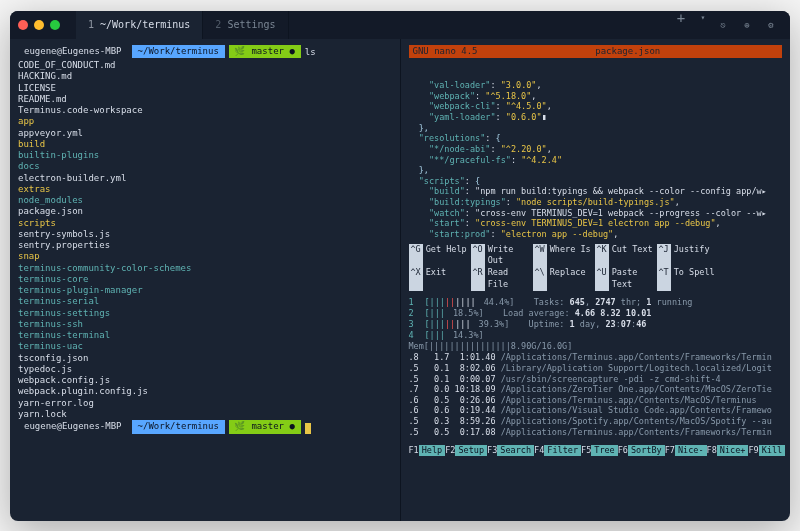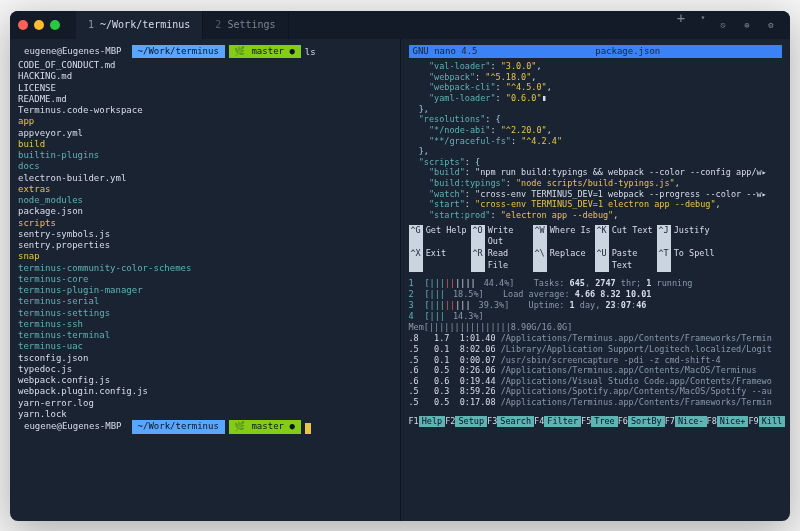--- a/index.html
+++ b/index.html
@@ -21,21 +21,21 @@
 .pane-right{display:flex;flex-direction:column}
 .prompt-line{display:flex;flex-wrap:nowrap;gap:4px;align-items:flex-end;margin-bottom:2px}
 .seg{padding:1px 6px;white-space:nowrap}
 .seg-user{background:#1a2332;color:#d8dee9}
 .seg-path{background:#58a6ff;color:#0b1220}
 .seg-branch{background:#84cc16;color:#0b1220}
 .cmd{color:#d8dee9}
 .cursor{display:inline-block;width:6px;height:11px;background:#e8c547;vertical-align:middle}
 .ls{white-space:pre;line-height:1.25}
 .file{color:#d8dee9}.dir{color:#5fb3b3}.app{color:#e8c547}
-.nano-header{background:#3b82f6;color:#1a2332;padding:1px 4px;display:flex;justify-content:space-between;margin-bottom:3px}
+.nano-header{background:#c2410c;color:#1a2332;padding:1px 4px;display:flex;justify-content:space-between;margin-bottom:22px}
 .nano-body{flex:0 0 auto;white-space:pre;line-height:1.25;font-size:8.5px}
 .k{color:#5fb3b3}.v{color:#e8c547}.b{color:#a8d0e6}
 .nano-footer{display:flex;flex-wrap:wrap;margin-top:4px;font-size:8.5px;line-height:1.4}
 .nf-item{width:16.6%;display:flex;gap:3px}
 .nf-key{background:#cbd5e1;color:#1a2332;padding:0 2px}
 .htop{margin-top:6px;font-size:8.5px;line-height:1.3}
 .htop-row{display:flex;gap:8px}
 .cpu-num{color:#5fb3b3;width:8px}
 .bar{color:#d8dee9}
 .bar-fill{color:#5fb3b3}
@@ -171,20 +171,21 @@
               <span class="bar"><span class="bar-fill">[|||</span><span class="bar-red">  </span>             </span>
               <span class="pct">14.3%]</span>
               <span class="htop-right"> </span>
             </div>
           </div>
     <div style="color:#8899aa"><span>Mem[||||||||||||||||8.90G/16.0G]</span></div>
     <div id="htop-procs">
             <div class="proc-row">.8   1.7  1:01.40 <span class="proc-cmd">/Applications/Terminus.app/Contents/Frameworks/Termin</span></div>
             <div class="proc-row">.5   0.1  8:02.06 <span class="proc-cmd">/Library/Application Support/Logitech.localized/Logit</span></div>
             <div class="proc-row">.5   0.1  0:00.07 <span class="proc-cmd">/usr/sbin/screencapture -pdi -z cmd-shift-4</span></div>
+            <div class="proc-row">.7   0.0 10:18.09 <span class="proc-cmd">/Applications/ZeroTier One.app/Contents/MacOS/ZeroTie</span></div>
             <div class="proc-row">.6   0.5  0:26.06 <span class="proc-cmd">/Applications/Terminus.app/Contents/MacOS/Terminus</span></div>
             <div class="proc-row">.6   0.6  0:19.44 <span class="proc-cmd">/Applications/Visual Studio Code.app/Contents/Framewo</span></div>
             <div class="proc-row">.5   0.3  8:59.26 <span class="proc-cmd">/Applications/Spotify.app/Contents/MacOS/Spotify --au</span></div>
             <div class="proc-row">.5   0.5  0:17.08 <span class="proc-cmd">/Applications/Terminus.app/Contents/Frameworks/Termin</span></div>
           </div>
     <div class="fkeys" id="fkeys">
             <div class="fk">
               <span class="fk-k">F1</span>
               <span class="fk-l">Help</span>
             </div>

